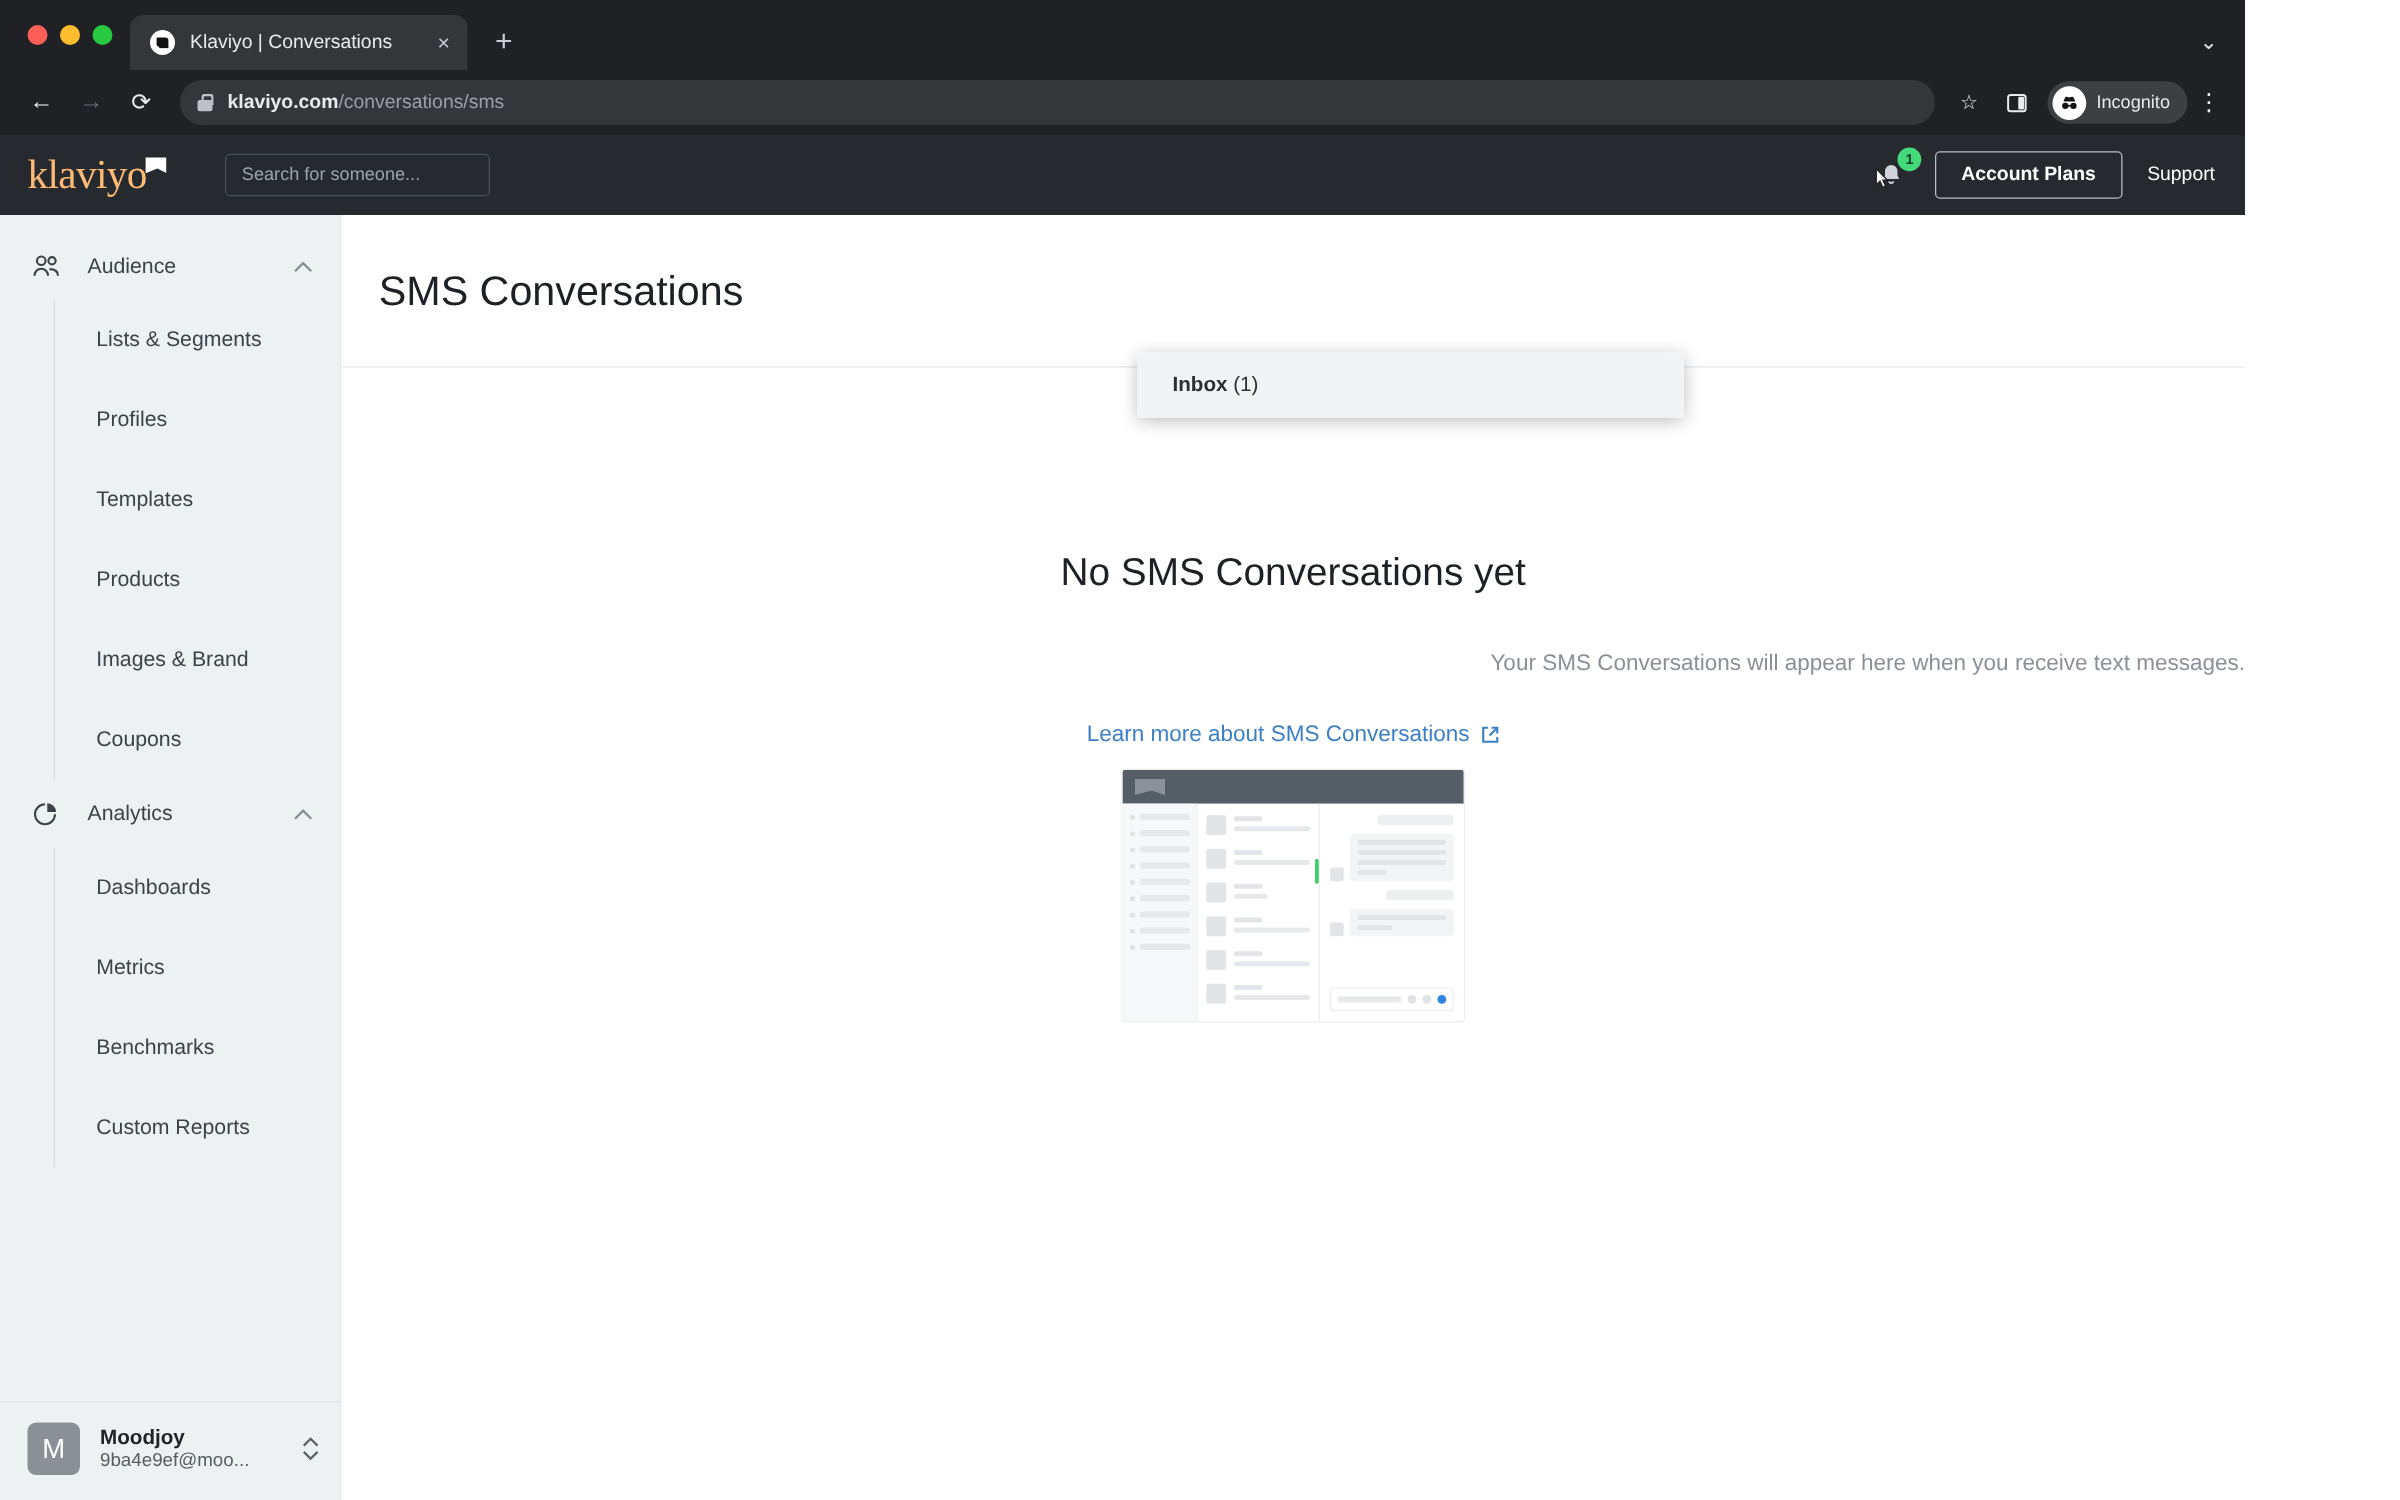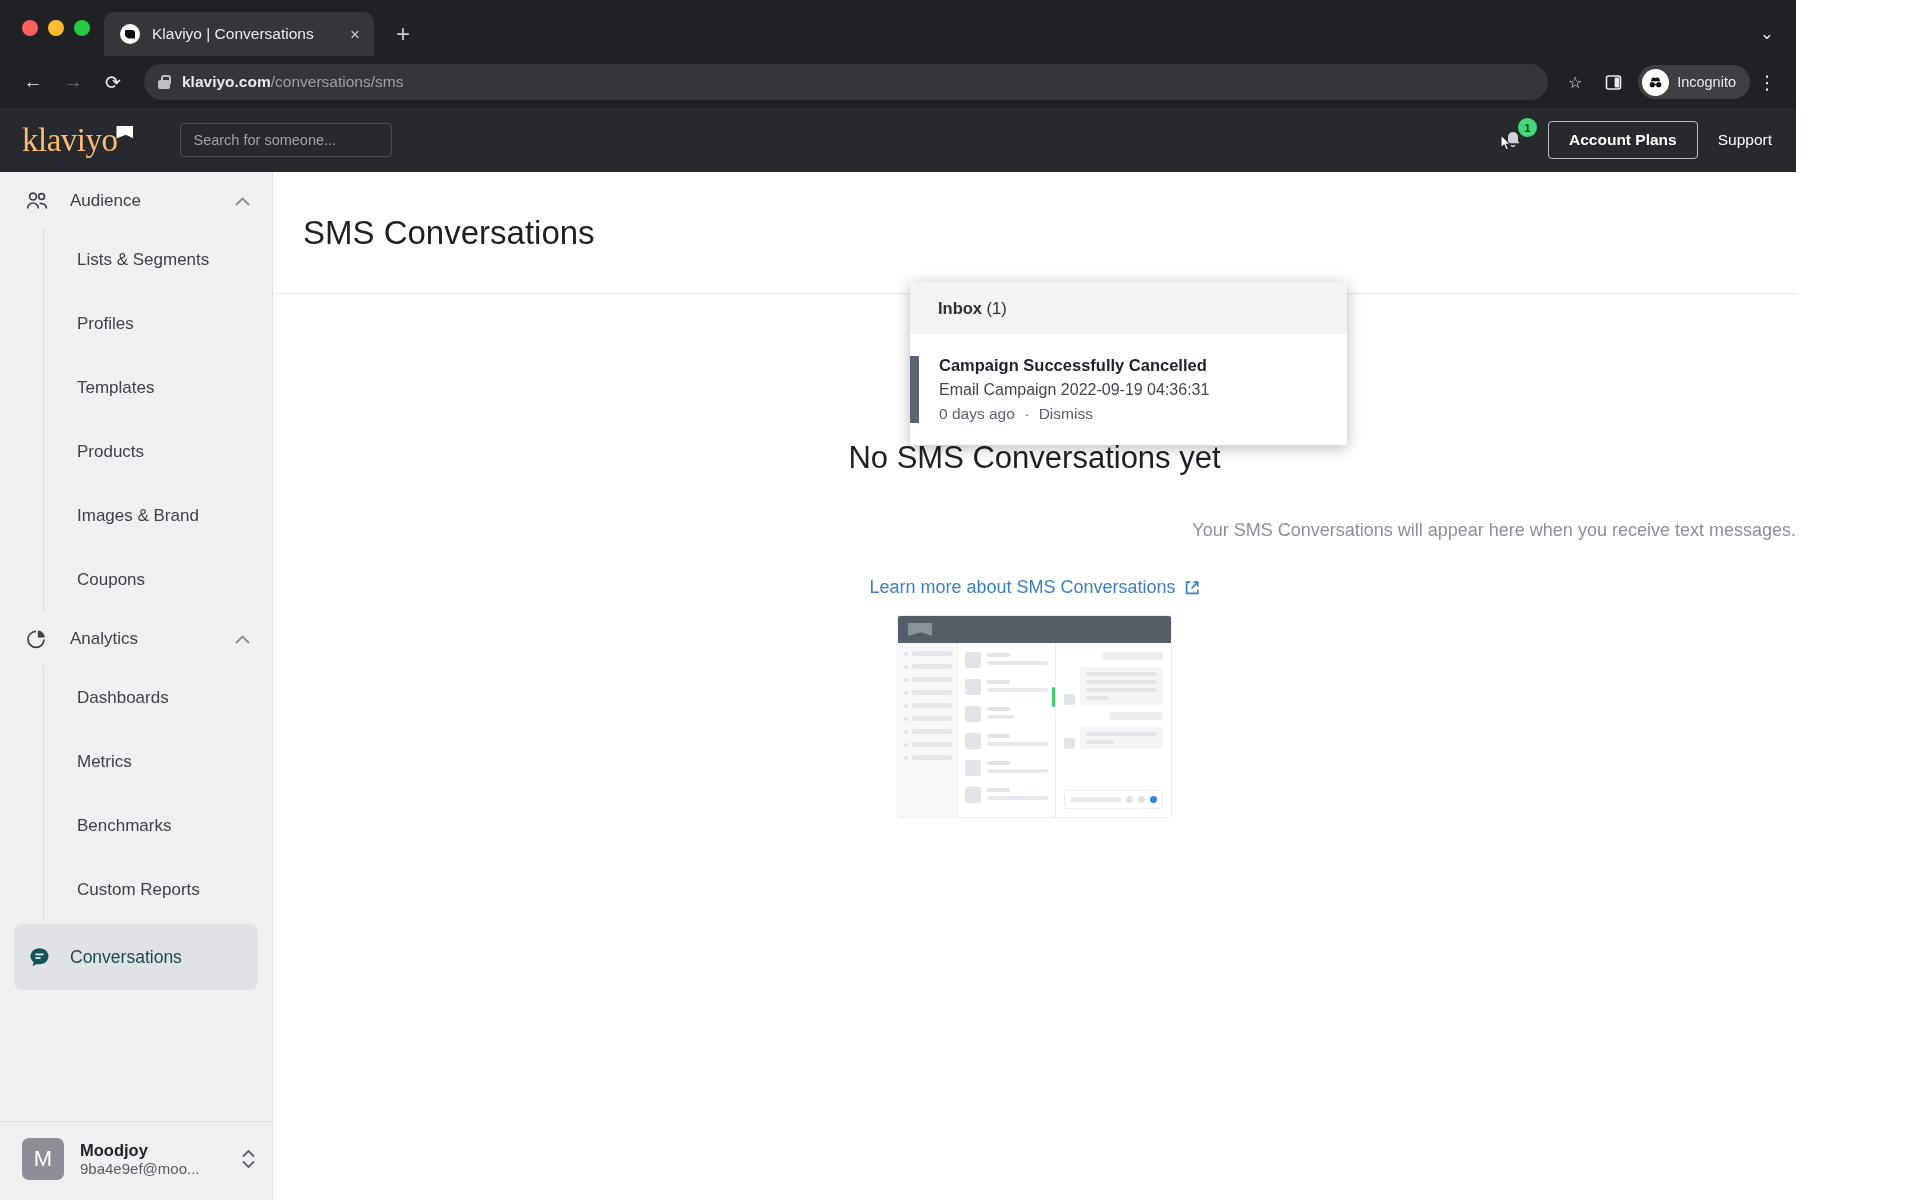--- a/index.html
+++ b/index.html
@@ -122,21 +122,21 @@
   .notif-bar { width:9px; background:#5c6670; flex:none; }
   .notif-body { padding-left:20px; }
   .notif-title { font-size:16.5px; font-weight:700; color:#20242a; margin-bottom:6px; }
   .notif-sub { font-size:16px; color:#414850; margin-bottom:6px; }
   .notif-meta { font-size:15.5px; color:#5a6068; }
   .notif-meta .dismiss { color:#5a6068; cursor:pointer; }
   .notif-meta .sep { margin: 0 5px; }
 
   
   .sidebar {
-    position:absolute; top:52px; left:0; bottom:0; width:273px;
+    position:absolute; top:64px; left:0; bottom:0; width:273px;
     background:#eef1f2; border-right:1px solid #dfe3e6;
     display:flex; flex-direction:column;
   }
   .nav { flex:1; padding-top: 14px; overflow:hidden; }
   .nav-group-head {
     display:flex; align-items:center; height:54px; padding: 0 22px 0 26px; cursor:pointer;
   }
   .nav-group-head .gicon { width:26px; flex:none; display:flex; align-items:center; color:#3b4349; }
   .nav-group-head .glabel { margin-left:18px; font-size:17px; color:#3b4349; flex:1; }
   .nav-group-head .chev { color:#868e95; font-size:13px; }
@@ -291,32 +291,20 @@
         </div>
         <button class="btn-outline">Account Plans</button>
         <span class="support-link">Support</span>
       </div>
     </div>
 
     <div class="notif-panel">
       <div class="notif-head">
         <b>Inbox</b><span> </span><span>(1)</span>
       </div>
-      <div class="notif-item">
-        <div class="notif-bar"></div>
-        <div class="notif-body">
-          <div class="notif-title">Campaign Successfully Cancelled</div>
-          <div class="notif-sub">Email Campaign 2022-09-19 04:36:31</div>
-          <div class="notif-meta">
-            <span>0 days ago</span>
-            <span class="sep">·</span>
-            <span class="dismiss">Dismiss</span>
-          </div>
-        </div>
-      </div>
     </div>
 
     <div class="sidebar">
       <div class="nav">
 
         <div class="nav-group-head">
           <span class="gicon">
             <svg width="22" height="20" viewBox="0 0 22 20">
                 <circle cx="7" cy="5.6" r="3.4" fill="none" stroke="#3b4349" stroke-width="1.7"></circle>
                 <path d="M1.6 17.6c0-3.2 2.4-5.6 5.4-5.6s5.4 2.4 5.4 5.6" fill="none" stroke="#3b4349" stroke-width="1.7"></path>
@@ -357,30 +345,20 @@
               </svg>
           </span>
         </div>
         <div class="nav-sub">
           <div class="nav-sub-item">Dashboards</div>
           <div class="nav-sub-item">Metrics</div>
           <div class="nav-sub-item">Benchmarks</div>
           <div class="nav-sub-item">Custom Reports</div>
         </div>
 
-        <div class="nav-item-active">
-          <span class="gicon">
-            <svg width="25" height="25" viewBox="0 0 25 25">
-                <path d="M12.5 3.2c5 0 9 3.6 9 8s-4 8-9 8c-.8 0-1.6-.1-2.3-.3l-4.7 2 1.2-3.6c-1.9-1.5-3.2-3.6-3.2-6.1 0-4.4 4-8 9-8z" fill="#15525c"></path>
-                <line x1="8.4" y1="9.4" x2="16.6" y2="9.4" stroke="#eef1f2" stroke-width="1.7"></line>
-                <line x1="8.4" y1="13" x2="13.6" y2="13" stroke="#eef1f2" stroke-width="1.7"></line>
-              </svg>
-          </span>
-          <span class="glabel">Conversations</span>
-        </div>
       </div>
 
       <div class="acct">
         <div class="avatar">M</div>
         <div class="acct-txt">
           <div class="acct-name">Moodjoy</div>
           <div class="acct-mail">9ba4e9ef@moo...</div>
         </div>
         <span class="acct-chev">
           <svg width="15" height="24" viewBox="0 0 15 24">

